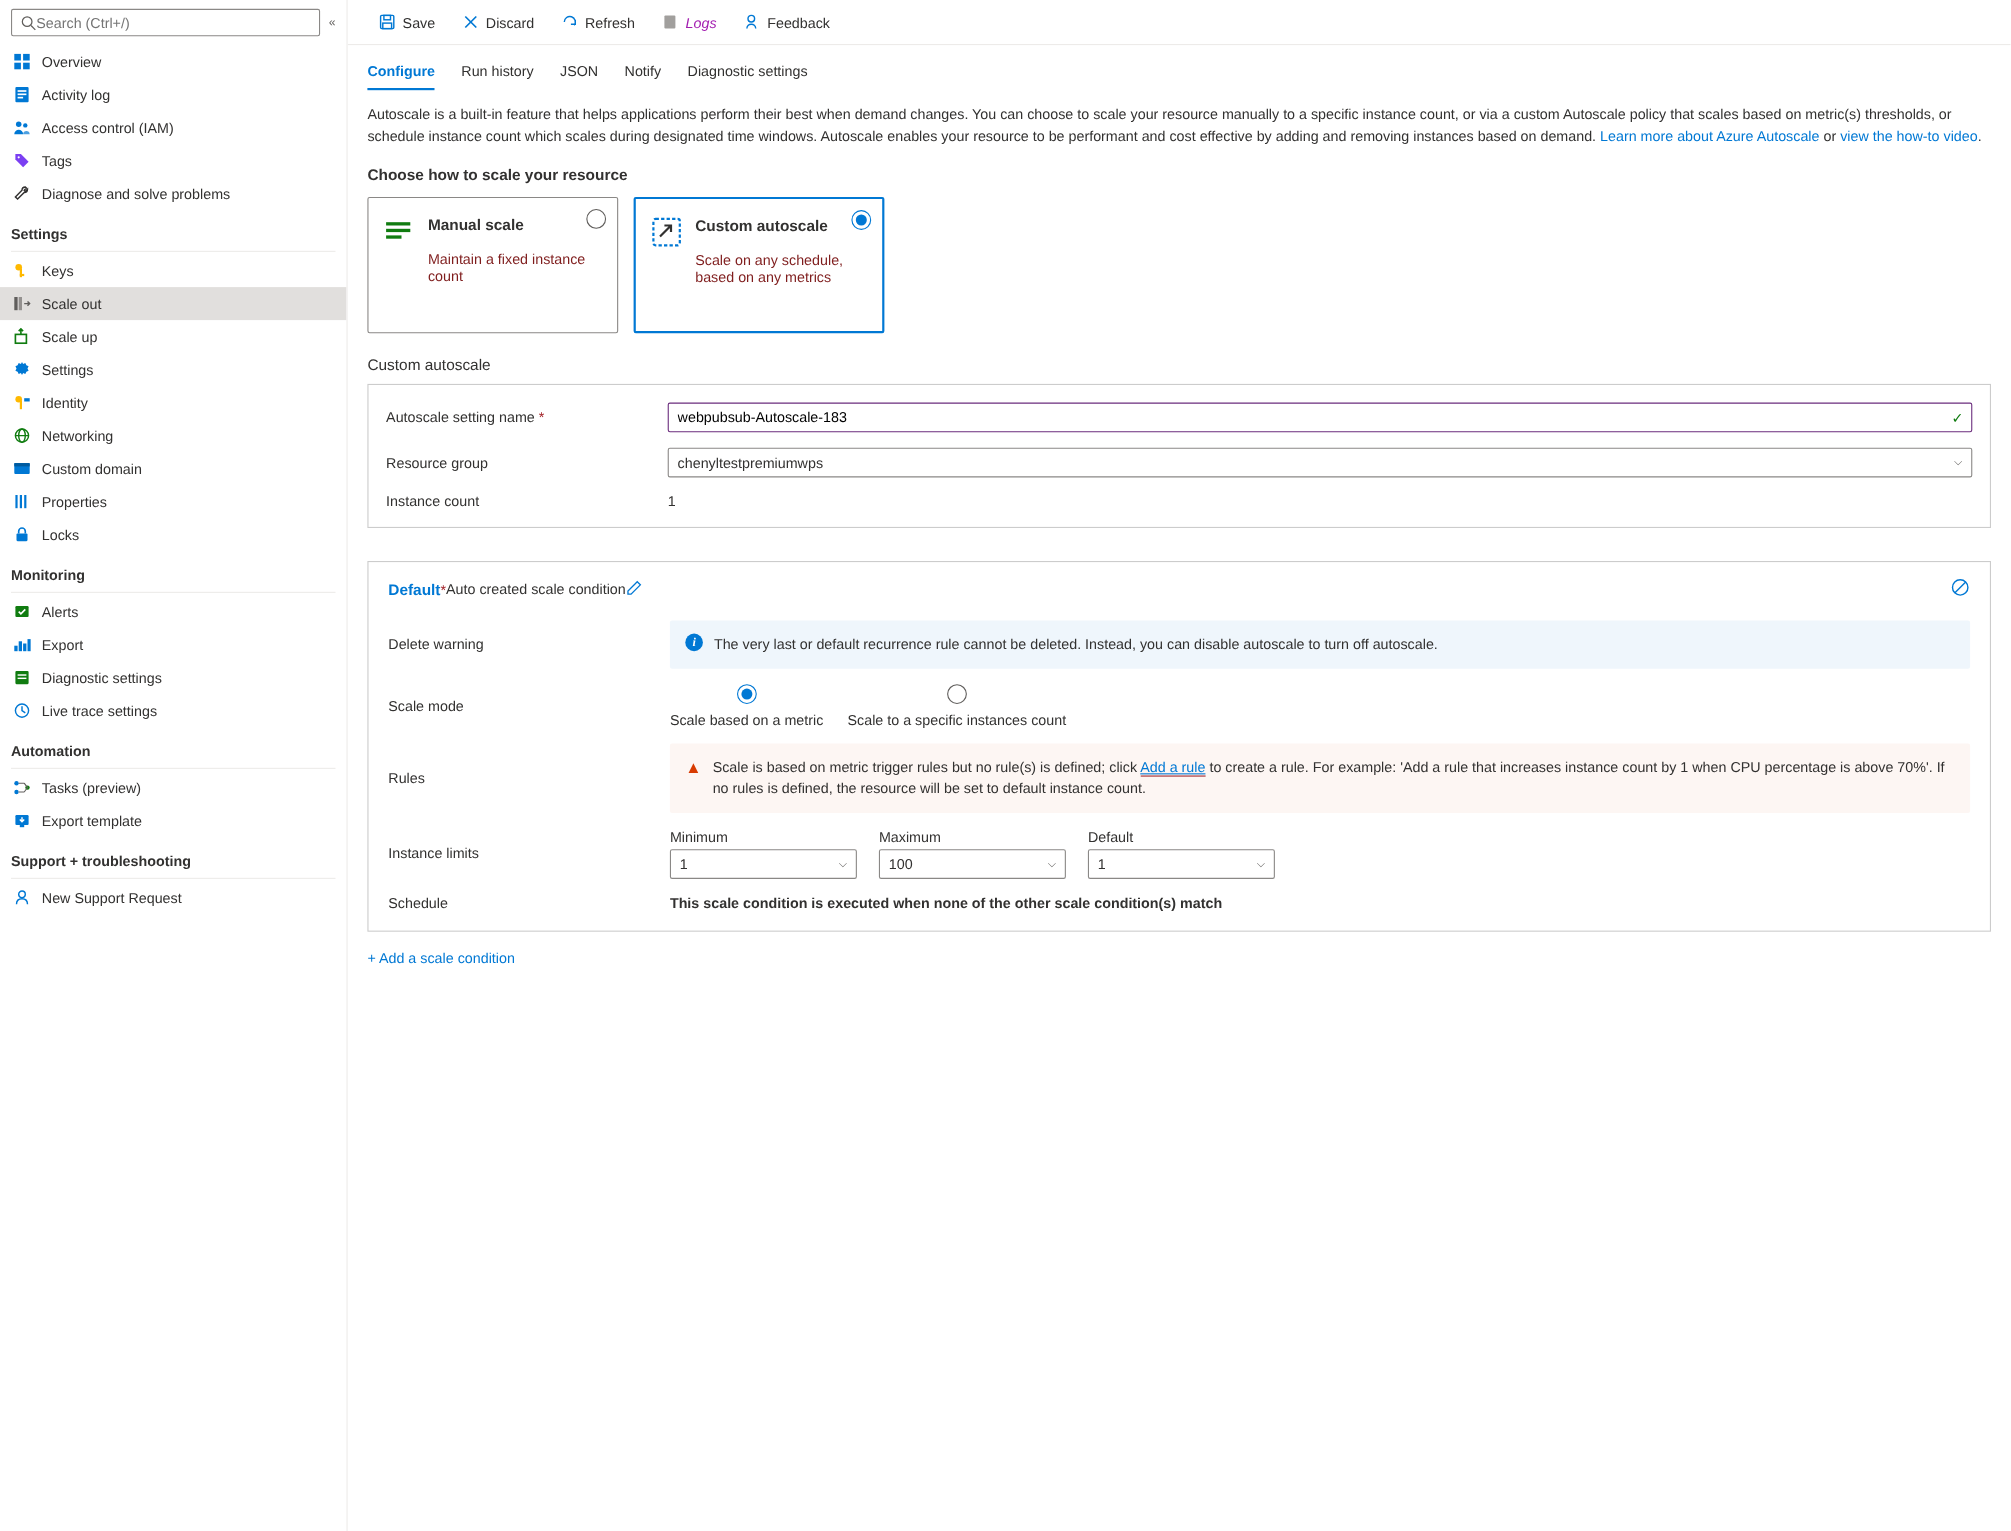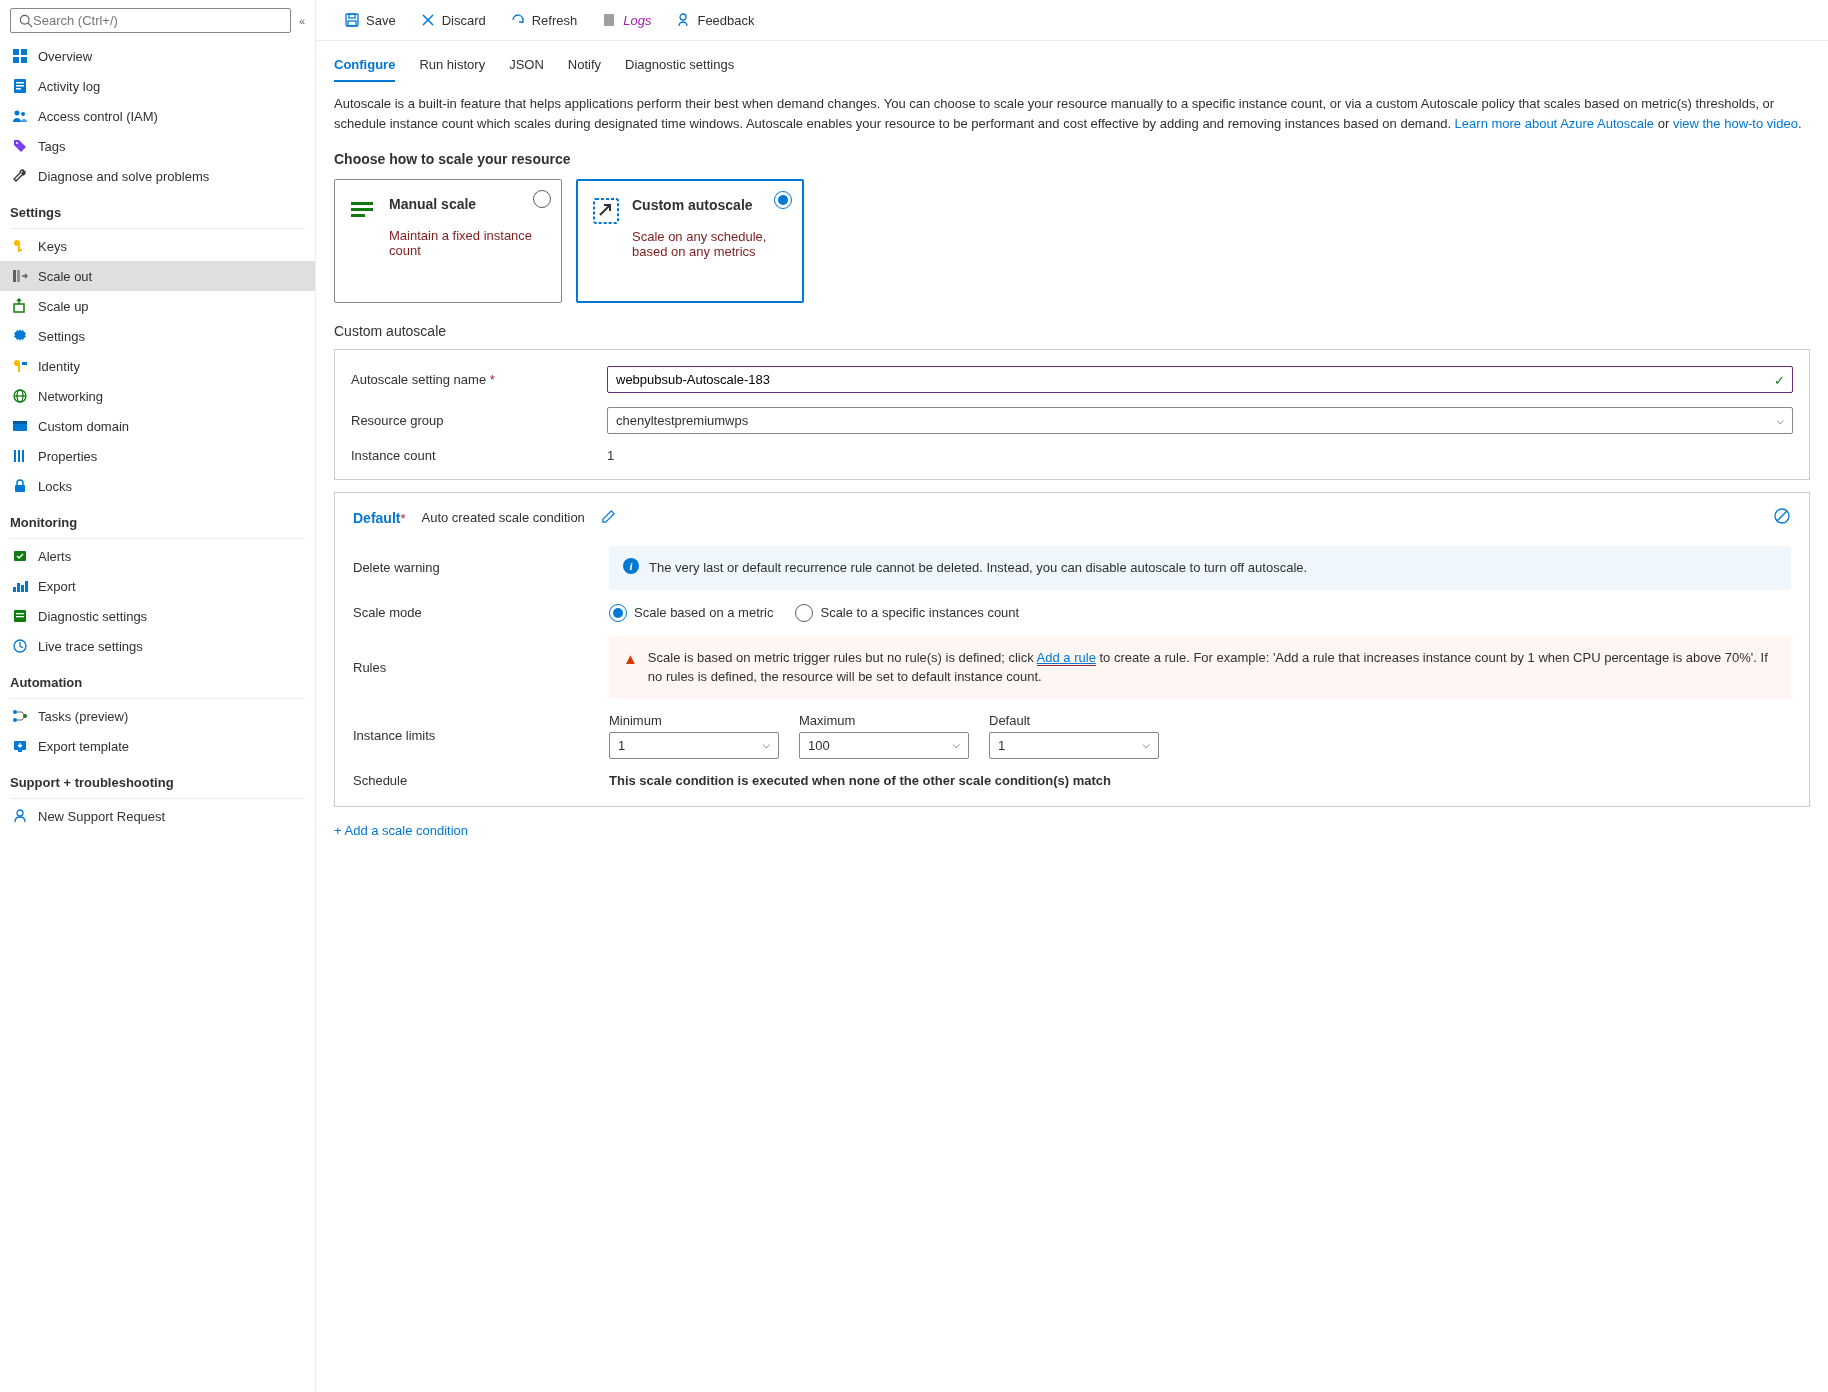--- a/index.html
+++ b/index.html
@@ -30,45 +30,45 @@
 .scale-options { display: flex; gap: 14px; margin-bottom: 20px; }
 .scale-card { width: 228px; height: 124px; border: 1px solid #8a8886; border-radius: 2px; padding: 16px 14px; display: flex; gap: 12px; position: relative; cursor: pointer; }
 .scale-card.selected { border: 2px solid #0078d4; }
 .scale-card .radio { position: absolute; top: 10px; right: 10px; width: 18px; height: 18px; border: 1px solid #605e5c; border-radius: 50%; display: flex; align-items: center; justify-content: center; }
 .scale-card.selected .radio { border-color: #0078d4; }
 .scale-card.selected .radio::after { content: ''; width: 10px; height: 10px; background: #0078d4; border-radius: 50%; }
 .scale-card .sc-icon { width: 28px; flex-shrink: 0; }
 .scale-card .sc-title { font-weight: 600; font-size: 14px; margin-bottom: 16px; }
 .scale-card .sc-desc { font-size: 13px; color: #7f1d1d; }
 .subheader { font-size: 14px; margin-bottom: 10px; }
-.form-box { border: 1px solid #cccccc; padding: 16px; margin-bottom: 12px; }
+.form-box { border: 1px solid #cccccc; padding: 16px; margin-bottom: 30px; }
 .form-row { display: flex; align-items: center; margin-bottom: 14px; }
 .form-row:last-child { margin-bottom: 0; }
 .form-label { width: 256px; font-size: 13px; flex-shrink:0; }
 .req { color: #a4262c; }
 .form-control { flex: 1; }
 .text-input { width: 100%; border: 1px solid #8a8886; border-radius: 2px; padding: 5px 8px; font-size: 13px; position: relative; }
 .text-input.valid { border-color: #6b2d7d; }
 .text-input-wrap { position: relative; width: 100%; }
 .check-ic { position: absolute; right: 8px; top: 50%; transform: translateY(-50%); color: #107c10; }
 .select { width: 100%; border: 1px solid #8a8886; border-radius: 2px; padding: 5px 8px; font-size: 13px; background: #fff; position: relative; display: flex; justify-content: space-between; align-items: center; cursor: pointer; }
 .chev { font-size: 10px; color: #605e5c; }
 .cond-box { border: 1px solid #cccccc; margin-bottom: 12px; }
-.cond-header { display: flex; align-items: center; padding: 14px 18px; gap: 16px; }
+.cond-header { display: flex; align-items: center; padding: 14px 18px; }
 .cond-title { color: #0078d4; font-weight: 600; font-size: 14px; }
 .cond-sub { font-size: 13px; }
 .edit-ic { color: #0078d4; cursor: pointer; }
 .cond-body { padding: 4px 18px 18px 18px; }
 .info-box { background: #eff6fc; padding: 12px 14px; display: flex; gap: 10px; border-radius: 2px; font-size: 13px; line-height: 1.5; }
 .warn-box { background: #fdf6f3; padding: 12px 14px; display: flex; gap: 10px; border-radius: 2px; font-size: 13px; line-height: 1.5; }
 .warn-box a { color: #0078d4; text-decoration: underline; }
 .info-ic { width: 16px; height: 16px; background: #0078d4; border-radius: 50%; color: #fff; display: flex; align-items: center; justify-content: center; font-style: italic; font-weight: bold; font-size: 11px; flex-shrink: 0; font-family: Georgia, serif; }
 .warn-ic { color: #d83b01; flex-shrink: 0; font-size: 15px; }
 .radio-group { display: flex; gap: 22px; align-items: center; }
-.radio-opt { display: flex; align-items: center; gap: 7px; cursor: pointer; }
+.radio-opt { display: flex; align-items: center; gap: 7px; cursor: pointer; flex-direction: column; }
 .radio-c { width: 18px; height: 18px; border: 1px solid #605e5c; border-radius: 50%; display: flex; align-items: center; justify-content: center; }
 .radio-c.on { border-color: #0078d4; }
 .radio-c.on::after { content: ''; width: 10px; height: 10px; background: #0078d4; border-radius: 50%; }
 .limits { display: flex; gap: 20px; }
 .limit-col { flex: 0 0 170px; }
 .limit-label { font-size: 13px; margin-bottom: 4px; }
 .sched-text { font-weight: 600; font-size: 13px; }
 .add-cond { color: #0078d4; cursor: pointer; font-size: 13px; padding: 4px 0; }
 .deny-ic { margin-left: auto; color: #0078d4; }
 .underline-red { border-bottom: 1px solid #a4262c; }

